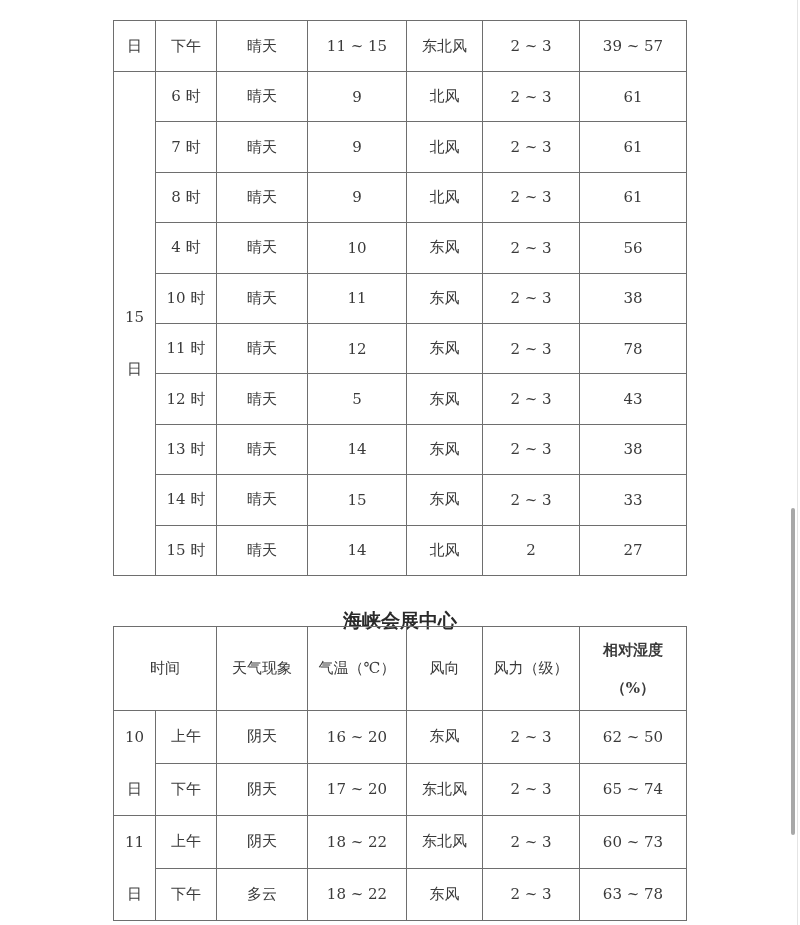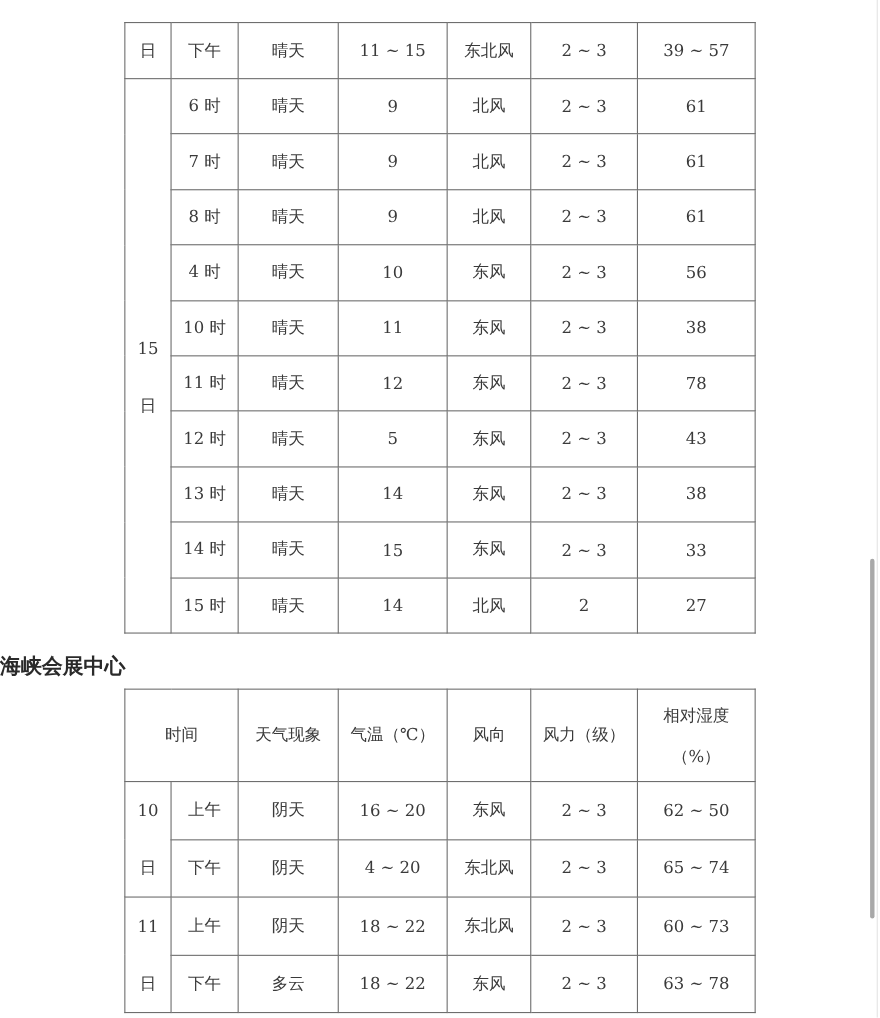--- a/index.html
+++ b/index.html
@@ -25,24 +25,24 @@
   }
   #table-top { top: 20px; }
   #table-top tr { height: 50.4px; }
   #table-top tr.first { height: 51px; }
   #table-bottom { top: 626px; }
   #table-bottom tr.hdr { height: 84px; }
   #table-bottom tr.row { height: 50px; }
   .daycell { line-height: 52px; white-space: normal !important; }
   .daycell span { display: block; }
   .hdr-humid { line-height: 38px; white-space: normal !important; }
-  .hdr-humid span { display: block; }
+  .hdr-humid span { display: block; font-weight: bold; }
   .section-title {
-    position: absolute; top: 593px; left: 0; width: 800px;
-    text-align: left;
+    position: absolute; top: 608px; left: 0; width: 800px;
+    text-align: center;
     font-family: "DejaVu Sans", "Liberation Sans", sans-serif;
     font-weight: bold; font-size: 19px; color: #2a2a2a;
   }
   .scrollbar-track {
     position: absolute; right: 0; top: 0; width: 14px; height: 925px;
   }
   .scrollbar-thumb {
     position: absolute; left: 5px; top: 508px; width: 4px; height: 327px;
     background: #a8a8a8; border-radius: 2px;
   }
@@ -192,21 +192,21 @@
       <td>上午</td>
       <td>阴天</td>
       <td>16 ~ 20</td>
       <td>东风</td>
       <td>2 ~ 3</td>
       <td>62 ~ 50</td>
     </tr>
     <tr class="row">
       <td>下午</td>
       <td>阴天</td>
-      <td>4 ~ 20</td>
+      <td>17 ~ 20</td>
       <td>东北风</td>
       <td>2 ~ 3</td>
       <td>65 ~ 74</td>
     </tr>
     <tr class="row">
       <td rowspan="2" class="daycell">
         <span>11</span>
         <span>日</span>
       </td>
       <td>上午</td>

